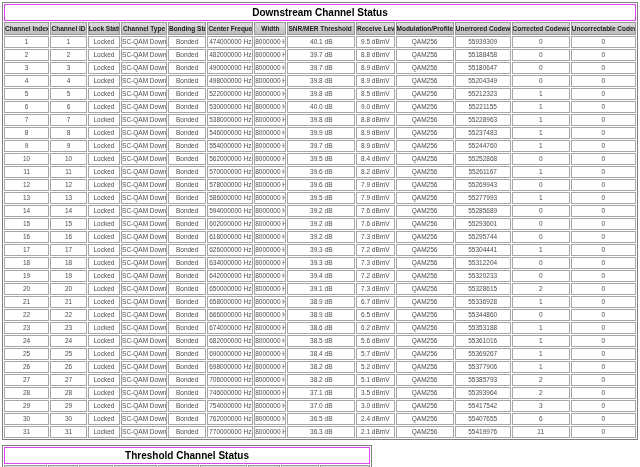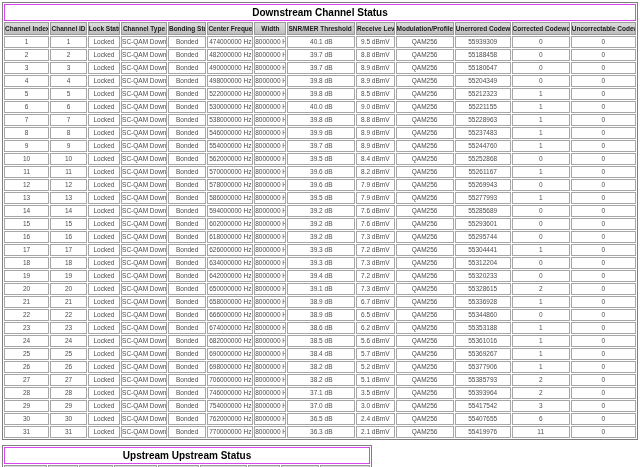--- a/index.html
+++ b/index.html
@@ -575,21 +575,21 @@
         <col style="width:9.5%">
       <col style="width:12%">
         <col style="width:11.5%">
         <col style="width:13%">
       <col style="width:9%">
         <col style="width:10.5%">
         <col style="width:14%">
     </colgroup>
     <thead>
       <tr>
-        <th class="title" colspan="9">Upstream Upstream Status</th>
+        <th class="title" colspan="9">Threshold Channel Status</th>
       </tr>
       <tr class="cols">
           <th>Channel Index</th>
           <th>Channel ID</th>
           <th>Lock Status</th>
           <th>Channel Type</th>
           <th>Bonding Status</th>
           <th>Center Frequency</th>
           <th>Width</th>
           <th>Transmit Level</th>

